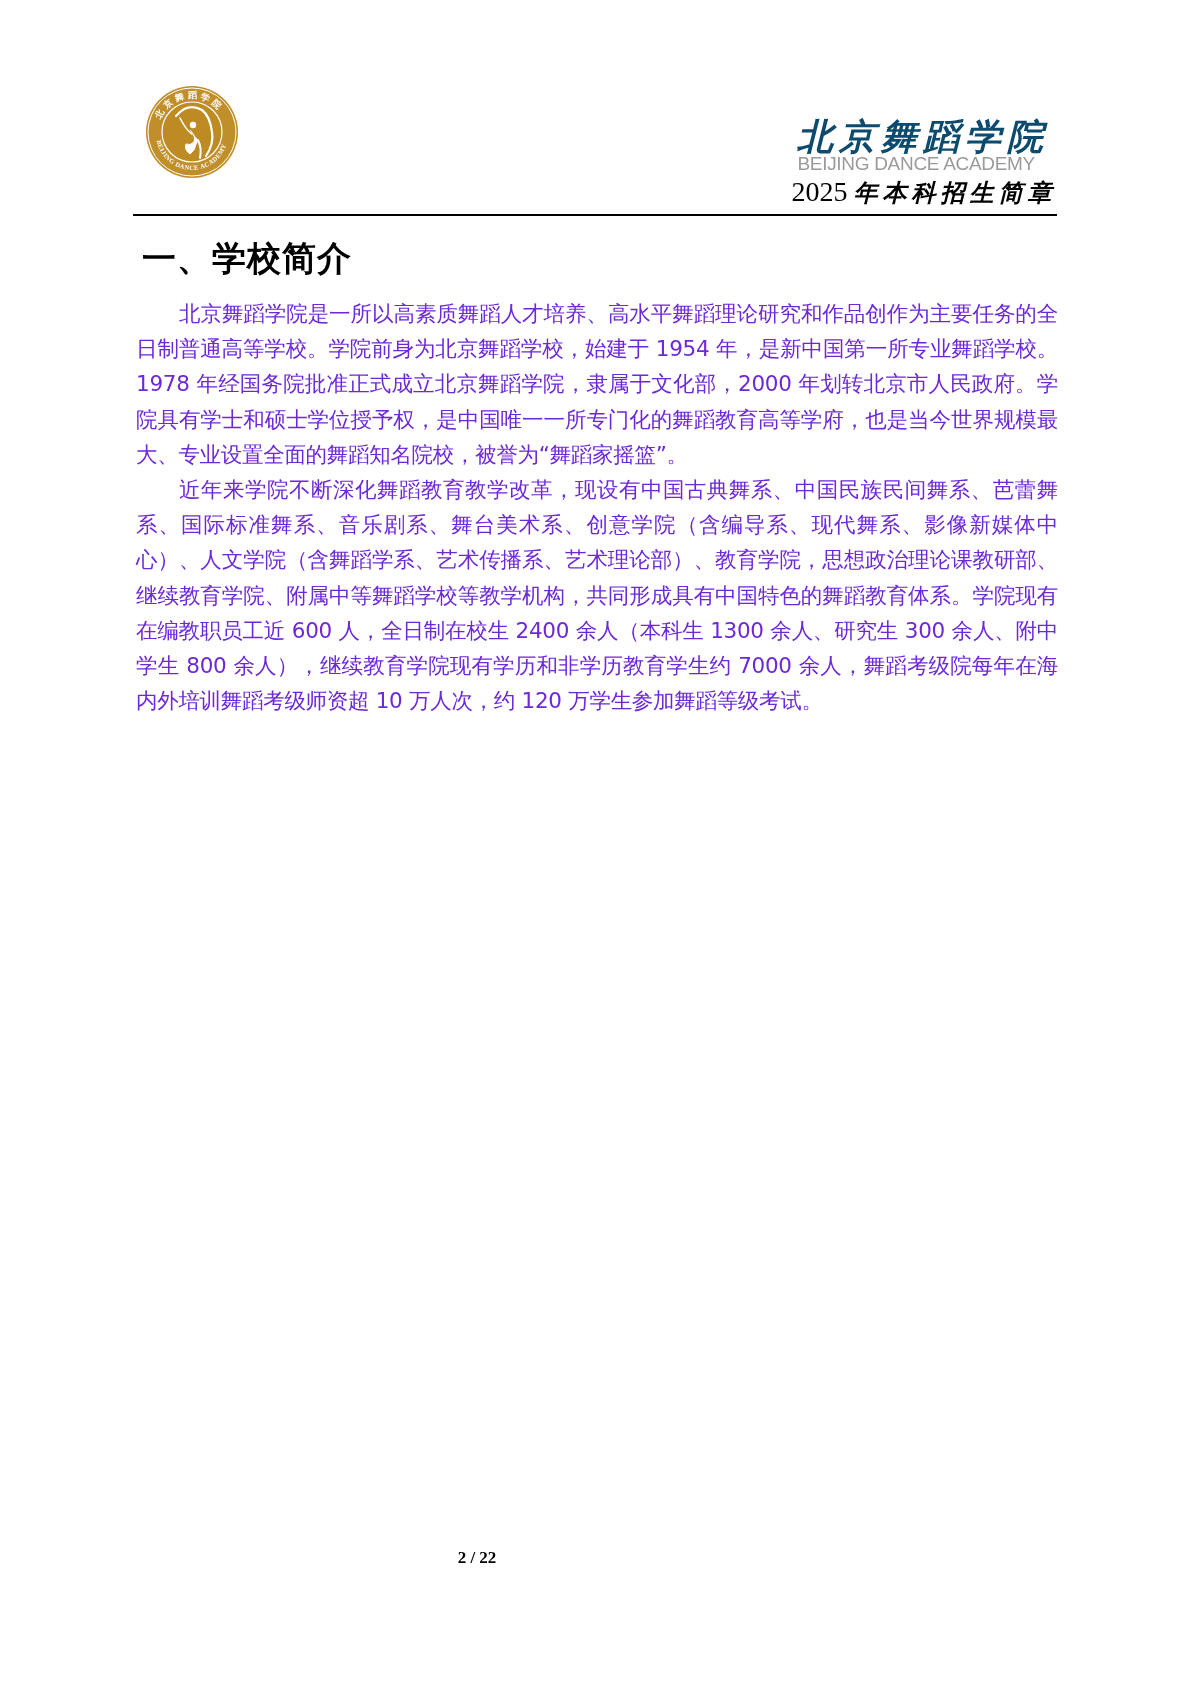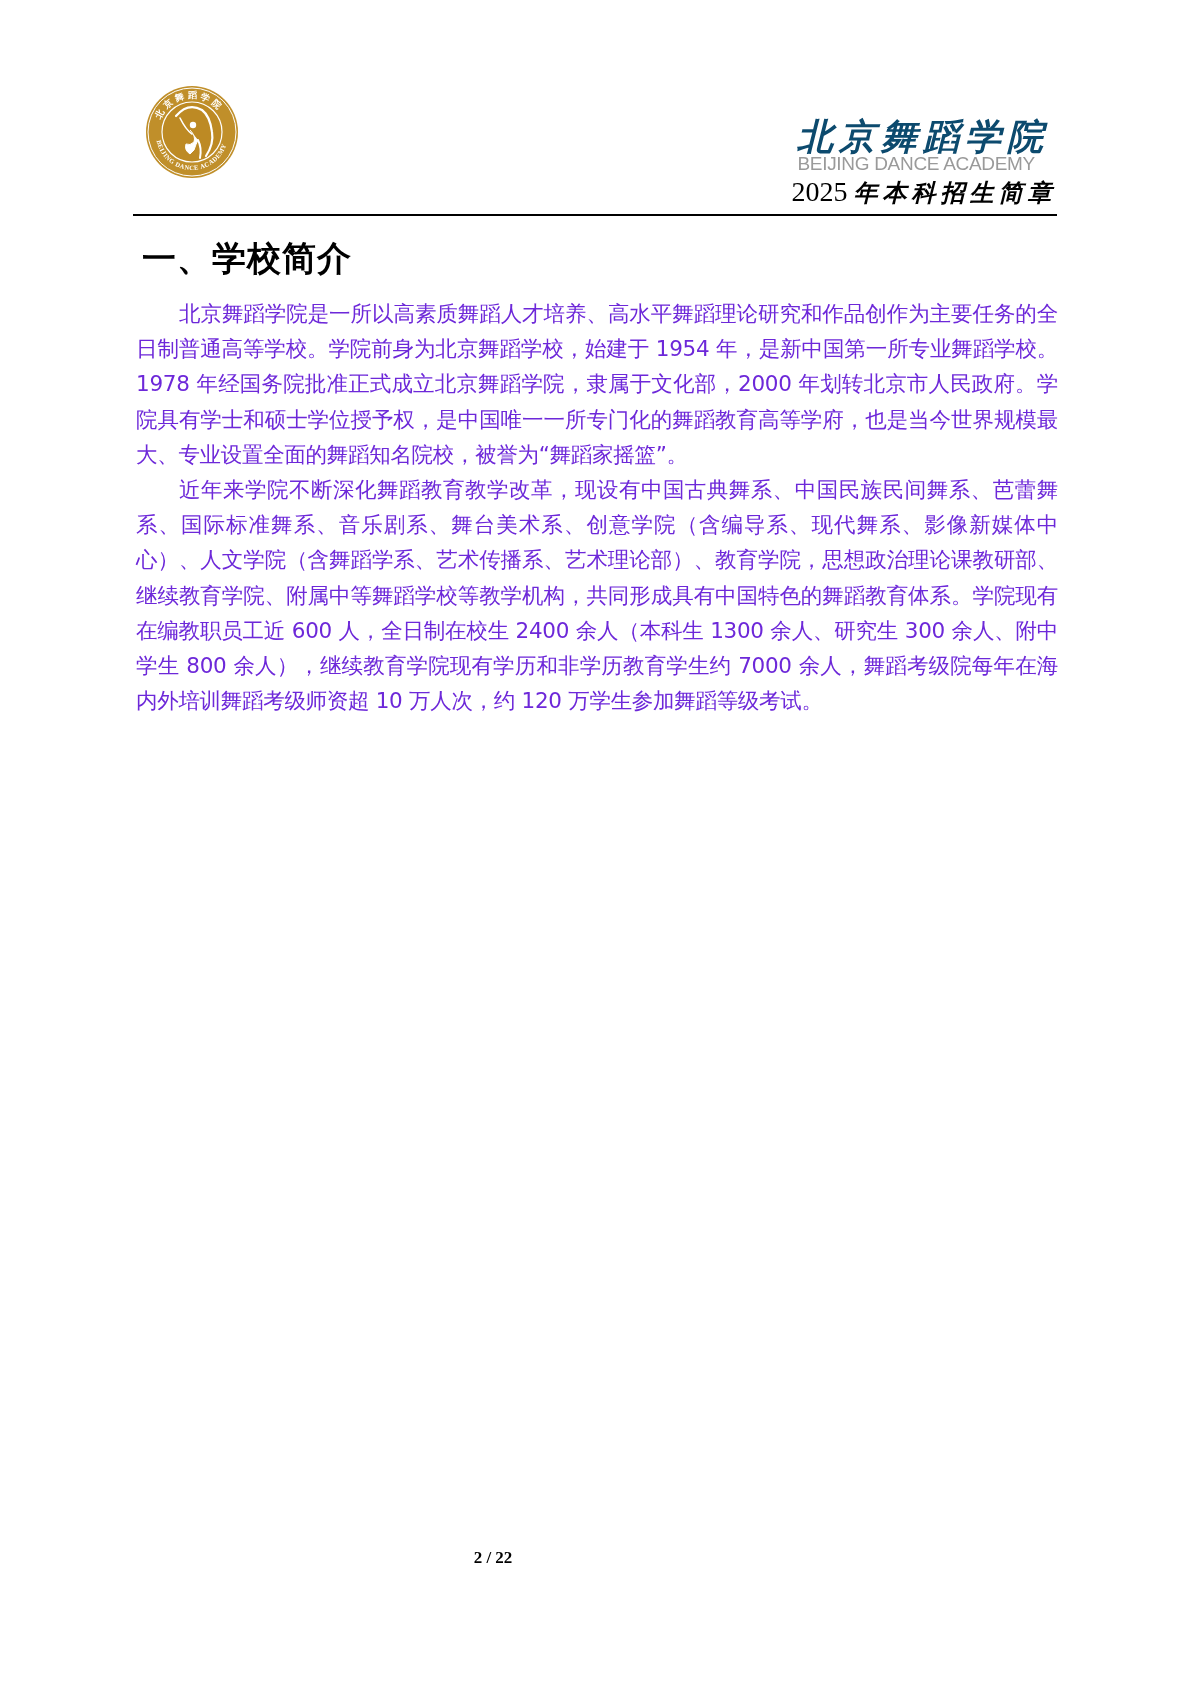--- a/index.html
+++ b/index.html
@@ -117,21 +117,20 @@
     
     .page-number {
       position: absolute;
       left: 0;
       width: 954px;
       top: 1548px;
       text-align: center;
       font-family: "Liberation Serif", serif;
       font-weight: bold;
       font-size: 17px;
-      padding-left: 16px;
     }
   </style>
 </head>
 <body>
 
 <div class="page">
 
   <div class="logo">
     <svg width="96" height="96" viewBox="0 0 96 96">
       <circle cx="48" cy="48" r="46" fill="#c08f2a"></circle>

